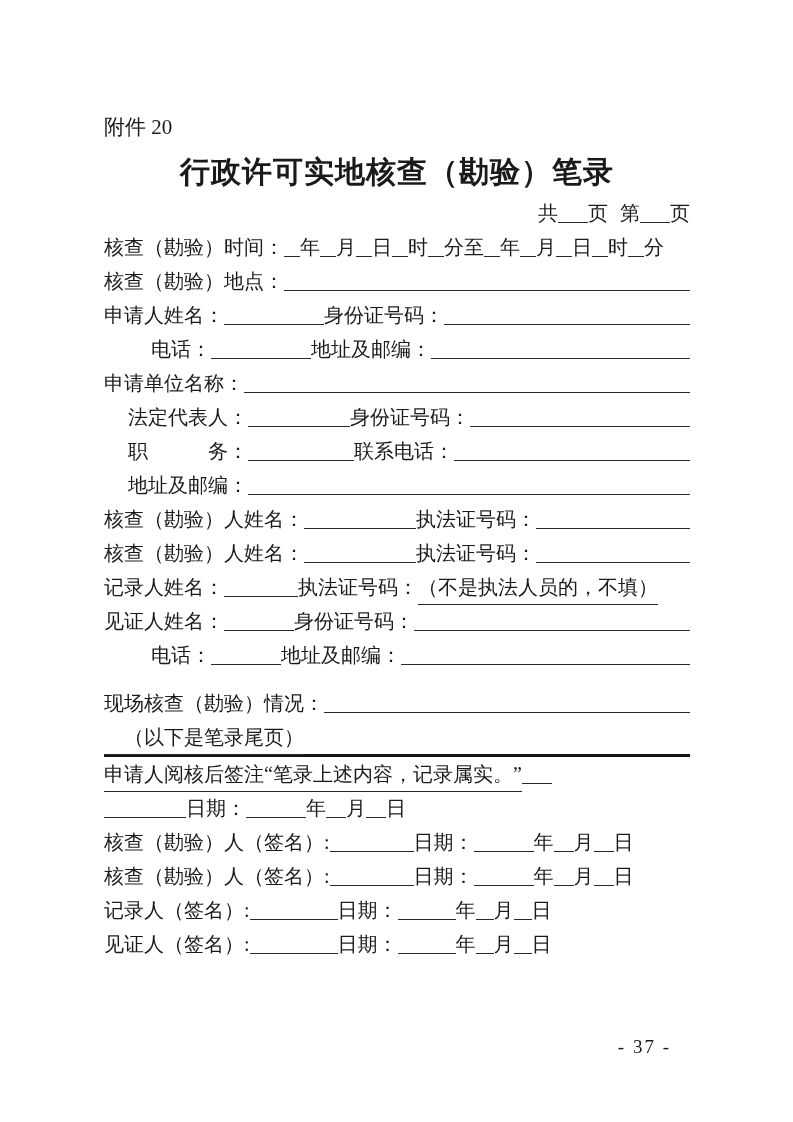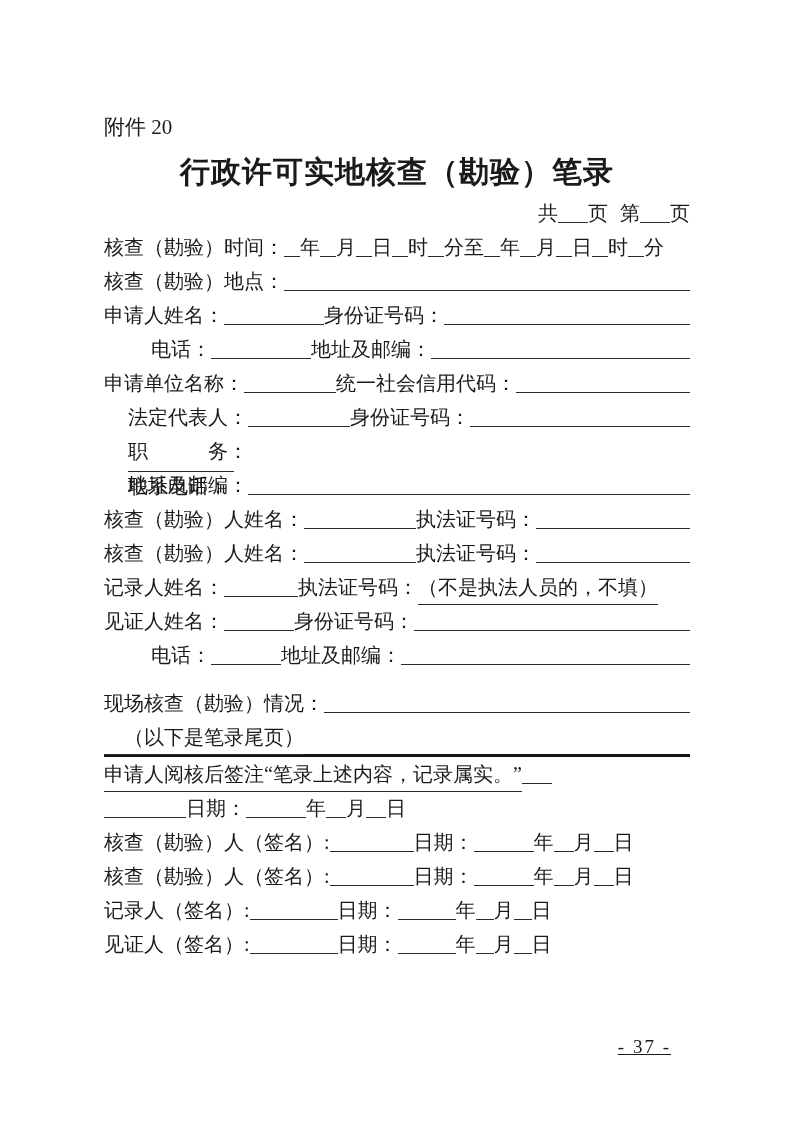--- a/index.html
+++ b/index.html
@@ -52,21 +52,20 @@
   .blank.fill{flex:1 1 auto;}
   .gapseg{display:block;height:0;}
   .rule-full{border-bottom:1.8px solid #262626;}
   .rule-thick{border-bottom:3.5px solid #141414;align-items:center;}
   .footer-pagenum{
     position:absolute;
     top:1036px;
     right:122px;
     font-size:19px;
     letter-spacing:2px;
-    text-decoration:underline;
   }
 </style>
 </head>
 <body>
 
 <div class="page">
   <div class="content">
     <div class="attach-label">附件 20</div>
     <div class="doc-title">行政许可实地核查（勘验）笔录</div>
     <div id="form-lines">
@@ -114,30 +113,29 @@
         </div>
         <div class="line" style="padding-left: 47px;">
           <span class="seg">电话：</span>
           <span class="blank" style="width: 100px;"></span>
           <span class="seg">地址及邮编：</span>
           <span class="blank fill"></span>
         </div>
         <div class="line">
           <span class="seg">申请单位名称：</span>
           <span class="blank" style="width: 92px;"></span>
-          <span class="seg">统一社会信用代码：</span>
           <span class="blank fill"></span>
         </div>
         <div class="line" style="padding-left: 24px;">
           <span class="seg">法定代表人：</span>
           <span class="blank" style="width: 102px;"></span>
           <span class="seg">身份证号码：</span>
           <span class="blank fill"></span>
         </div>
-        <div class="line" style="padding-left: 24px; flex-direction: column;">
+        <div class="line" style="padding-left: 24px;">
           <span class="seg">职　　　务：</span>
           <span class="blank" style="width: 106px;"></span>
           <span class="seg">联系电话：</span>
           <span class="blank fill"></span>
         </div>
         <div class="line" style="padding-left: 24px;">
           <span class="seg">地址及邮编：</span>
           <span class="blank fill"></span>
         </div>
         <div class="line">

